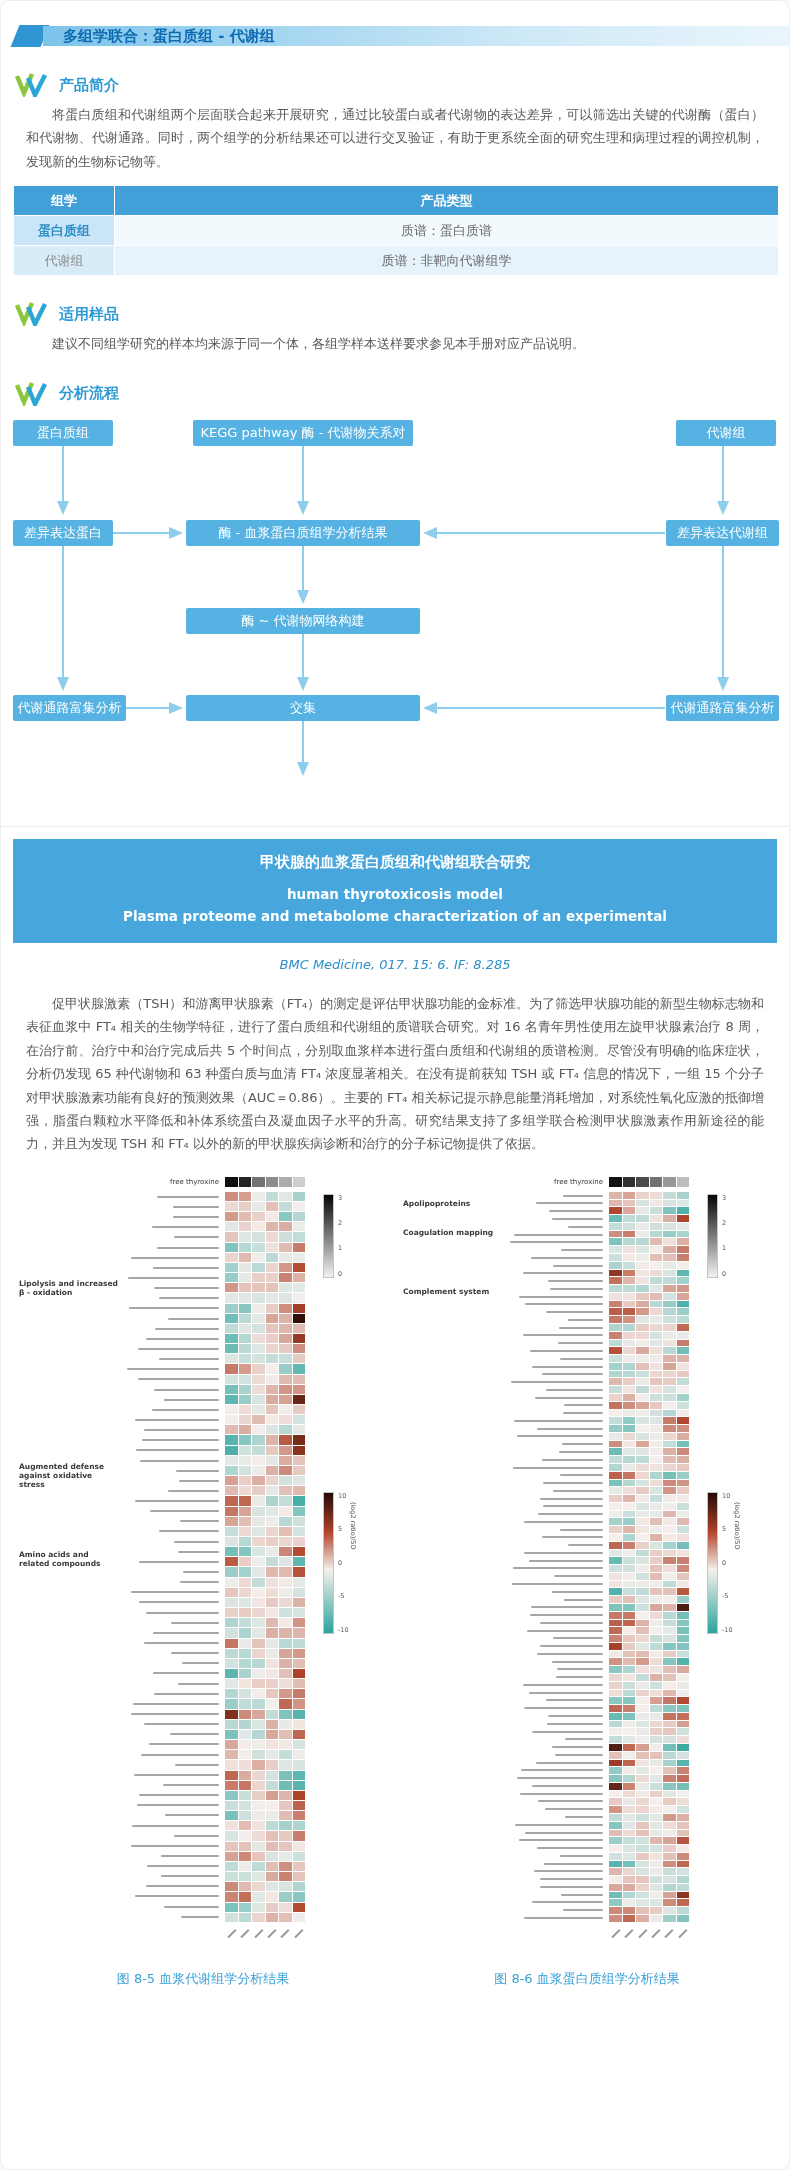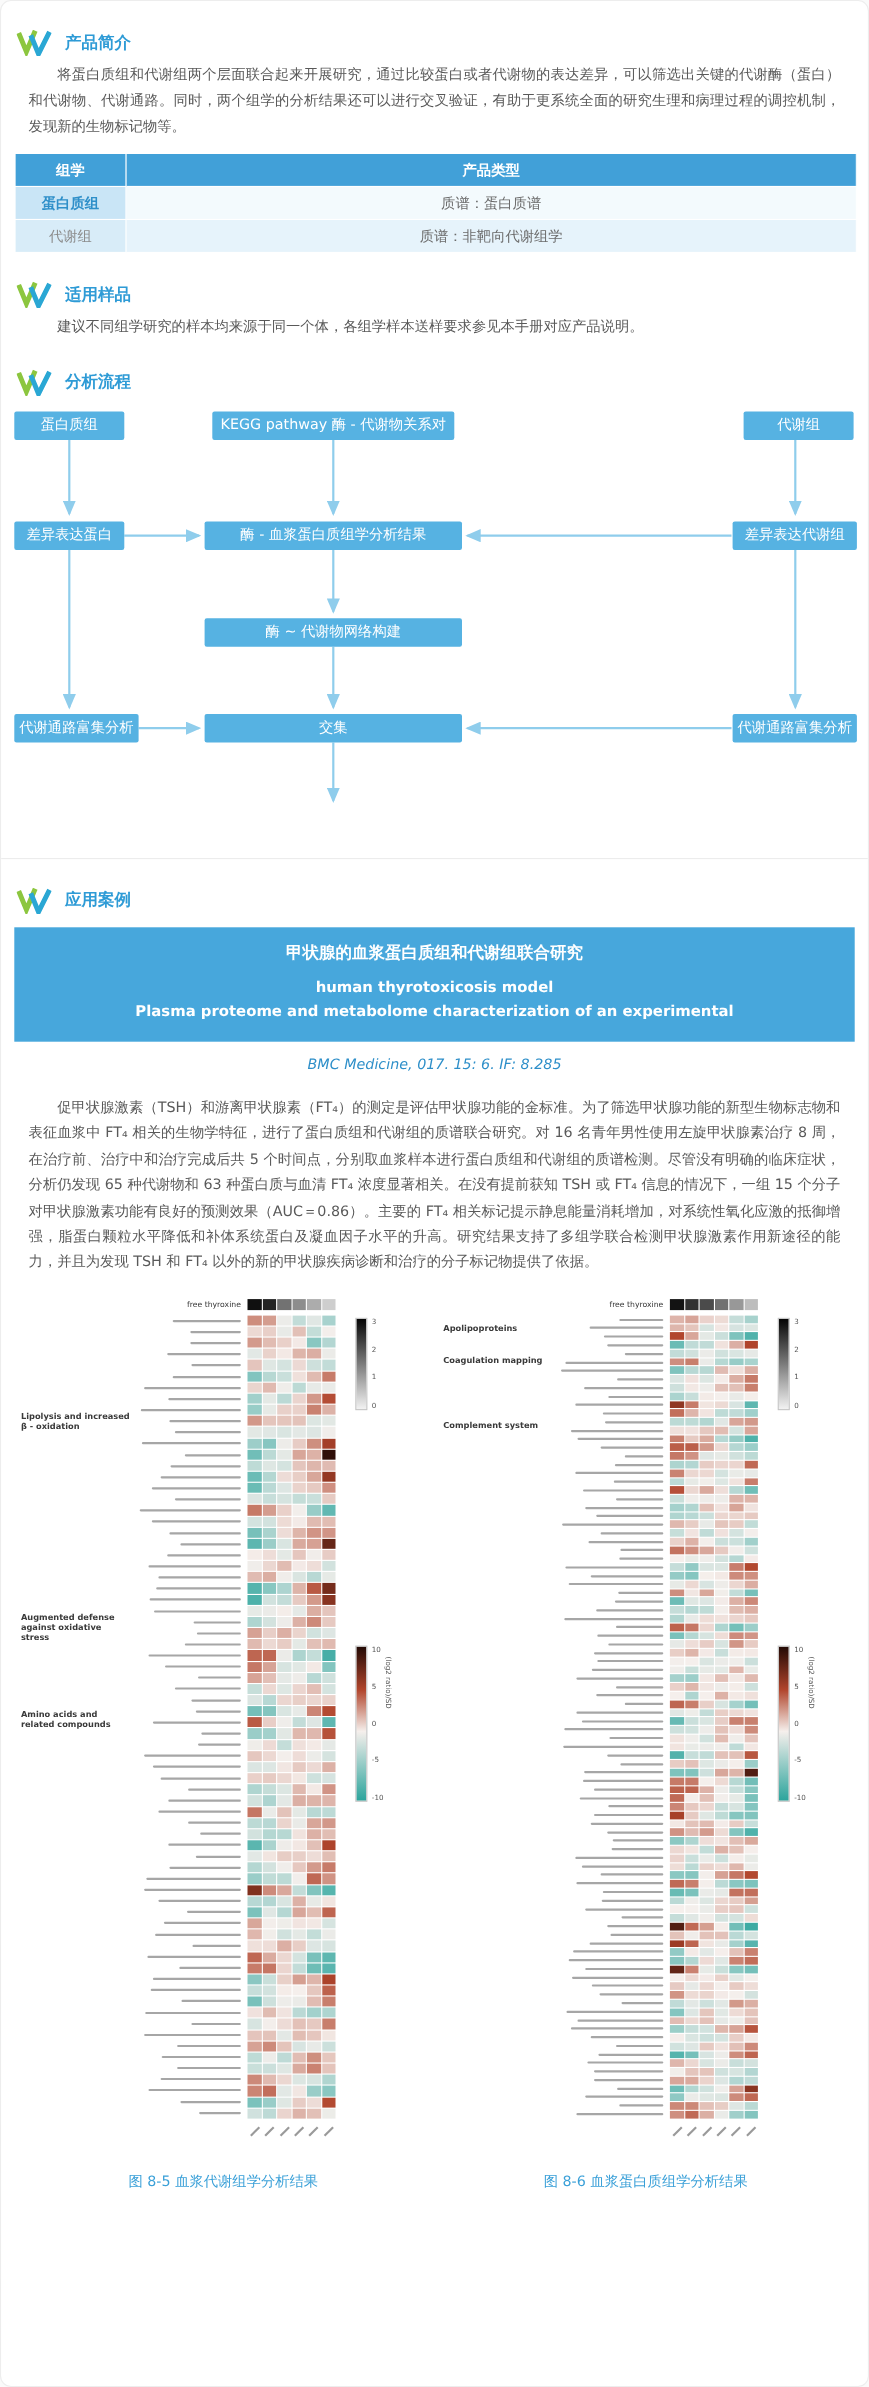--- a/index.html
+++ b/index.html
@@ -67,20 +67,25 @@
   .cbar-div{position:absolute;left:8px;top:300px;width:9px;height:140px;background:linear-gradient(to bottom,#230a05 0%,#b1452c 28%,#f5efec 55%,#2ba49c 100%);border:1px solid #c4c4c4;}
   .cbar-div-ticks{position:absolute;left:23px;top:300px;height:142px;display:flex;flex-direction:column;justify-content:space-between;font-size:6.5px;color:#555;}
   .cbar-label{position:absolute;left:42px;top:310px;font-size:6.5px;color:#555;white-space:nowrap;transform:rotate(90deg);transform-origin:0 0;}
   .hm-caption{text-align:center;color:#3aa0d8;font-size:13px;margin-top:10px;}
 </style>
 </head>
 <body>
 
 <div class="page">
 
+  <header class="topbar">
+    <div class="topbar-slash"></div>
+    <div class="topbar-strip"></div>
+    <h1 class="topbar-title">多组学联合：蛋白质组 - 代谢组</h1>
+  </header>
 
   <div class="sec-head">
     <span class="sec-icon">
       <svg width="32" height="24" viewBox="0 0 32 24">
         <polyline points="2,3 9,20 17,1" fill="none" stroke="#8cc63f" stroke-width="4.5"></polyline>
         <polyline points="13,5 20,22 30,2" fill="none" stroke="#2aa7d4" stroke-width="4.5"></polyline>
       </svg>
     </span>
     <span class="sec-title">产品简介</span>
   </div>
@@ -153,29 +158,20 @@
     <div class="flow-box" style="left:173px;top:100px;width:234px">酶 - 血浆蛋白质组学分析结果</div>
     <div class="flow-box" style="left:653px;top:100px;width:113px">差异表达代谢组</div>
     <div class="flow-box" style="left:173px;top:188px;width:234px">酶 ~ 代谢物网络构建</div>
     <div class="flow-box" style="left:0;top:275px;width:113px">代谢通路富集分析</div>
     <div class="flow-box" style="left:173px;top:275px;width:234px">交集</div>
     <div class="flow-box" style="left:653px;top:275px;width:113px">代谢通路富集分析</div>
   </div>
 
   <hr class="divider">
 
-  <div class="sec-head">
-    <span class="sec-icon">
-      <svg width="32" height="24" viewBox="0 0 32 24">
-        <polyline points="2,3 9,20 17,1" fill="none" stroke="#8cc63f" stroke-width="4.5"></polyline>
-        <polyline points="13,5 20,22 30,2" fill="none" stroke="#2aa7d4" stroke-width="4.5"></polyline>
-      </svg>
-    </span>
-    <span class="sec-title">应用案例</span>
-  </div>
 
   <div class="case-banner">
     <div class="cn">甲状腺的血浆蛋白质组和代谢组联合研究</div>
     <div class="en">
       <div>human thyrotoxicosis model</div>
       <div>Plasma proteome and metabolome characterization of an experimental</div>
     </div>
   </div>
 
   <div class="case-cite">BMC Medicine, 017. 15: 6. IF: 8.285</div>

